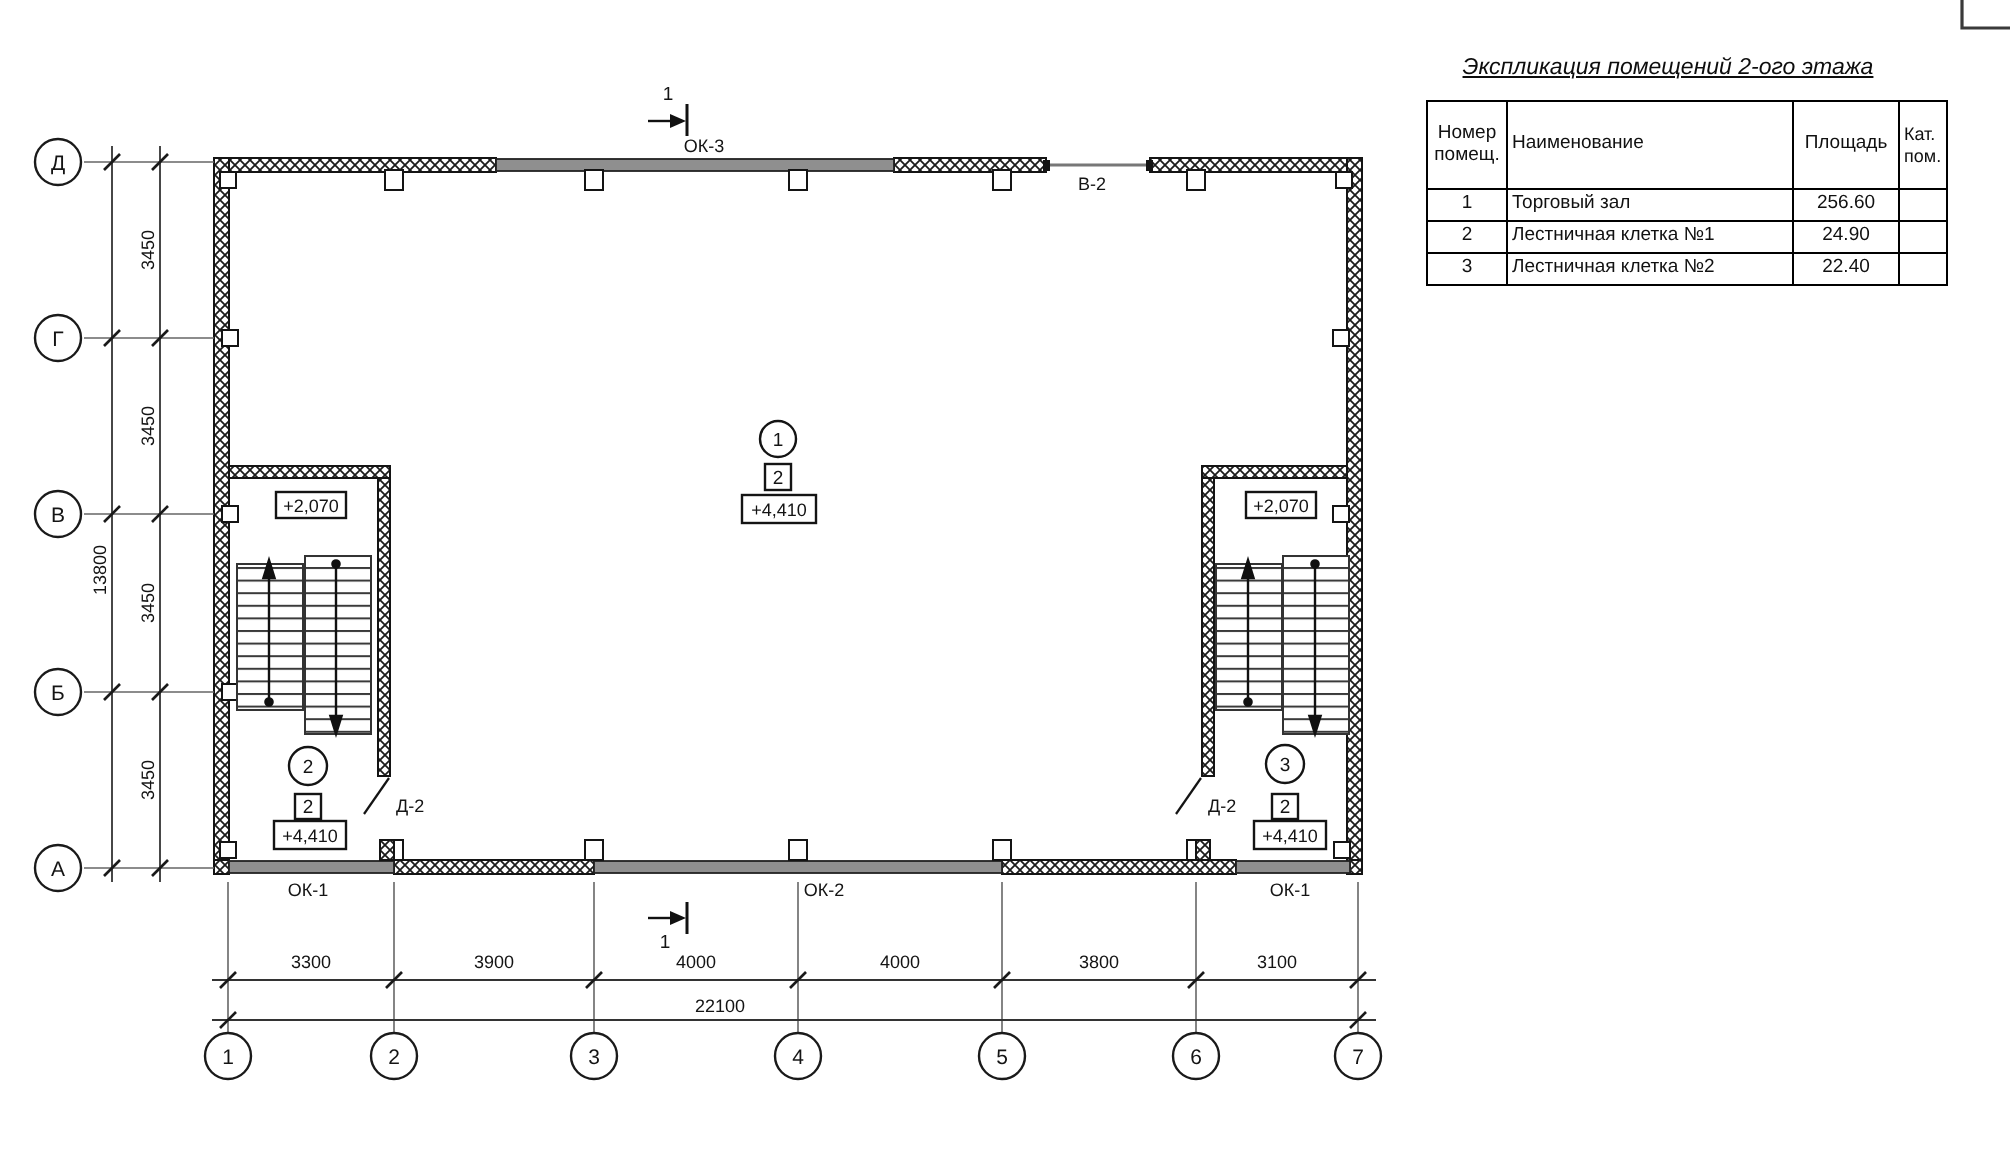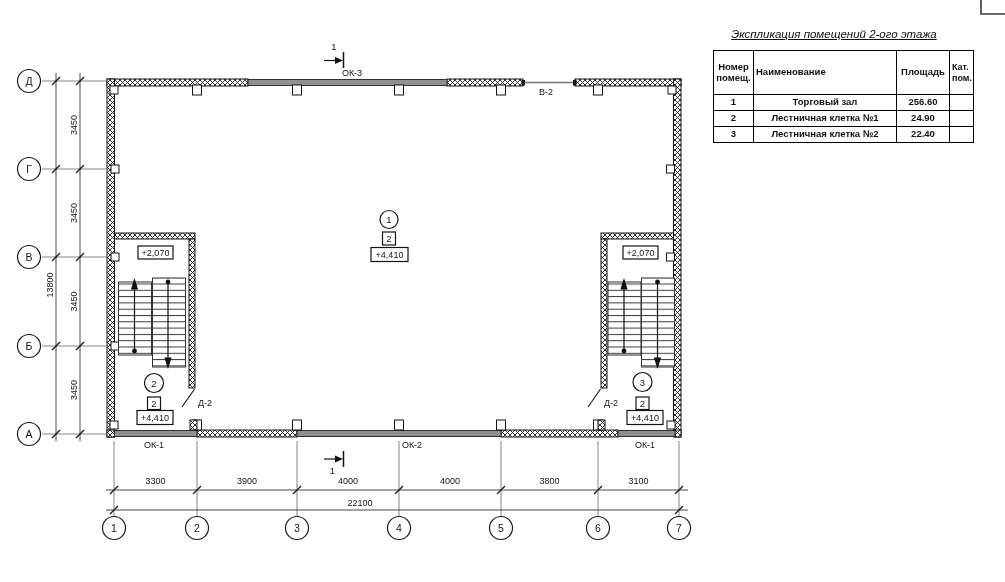--- a/index.html
+++ b/index.html
@@ -11,27 +11,27 @@
   #expl-title{left:710px;top:28px;width:248px;}
   #drawing{position:absolute;left:0;top:0;}
   svg text{font-family:"Liberation Sans",sans-serif;fill:#141414;}
   .t9{font-size:9px;}
   .t95{font-size:9.5px;}
   .t10{font-size:10.5px;}
   
   #expl-table{position:absolute;left:713px;top:50px;width:244px;border-collapse:collapse;
               table-layout:fixed;font-size:9.5px;background:#fff;}
   #expl-table td,#expl-table th{border:1px solid #000;padding:0 2px;overflow:hidden;
-              font-weight:bold;line-height:1.15;}
+              font-weight:normal;line-height:1.15;}
   #expl-table{border:1.5px solid #000;}
   #expl-table .hdr{height:44px;text-align:center;}
   #expl-table .hdr th{border-bottom:1.5px solid #000;}
   #expl-table .r{height:16px;}
   .c-num{width:35px;text-align:center;}
-  .c-name{width:138px;text-align:center;}
+  .c-name{width:138px;text-align:left;}
   .c-area{width:48px;text-align:center;}
   .c-cat{width:19px;text-align:left;font-size:9px;}
   .total-name{text-align:right;padding-right:3px;}
 </style>
 </head>
 <body>
 
 <div id="sheet">
 
   <div id="expl-title" class="title">Экспликация помещений 2-ого этажа</div>

